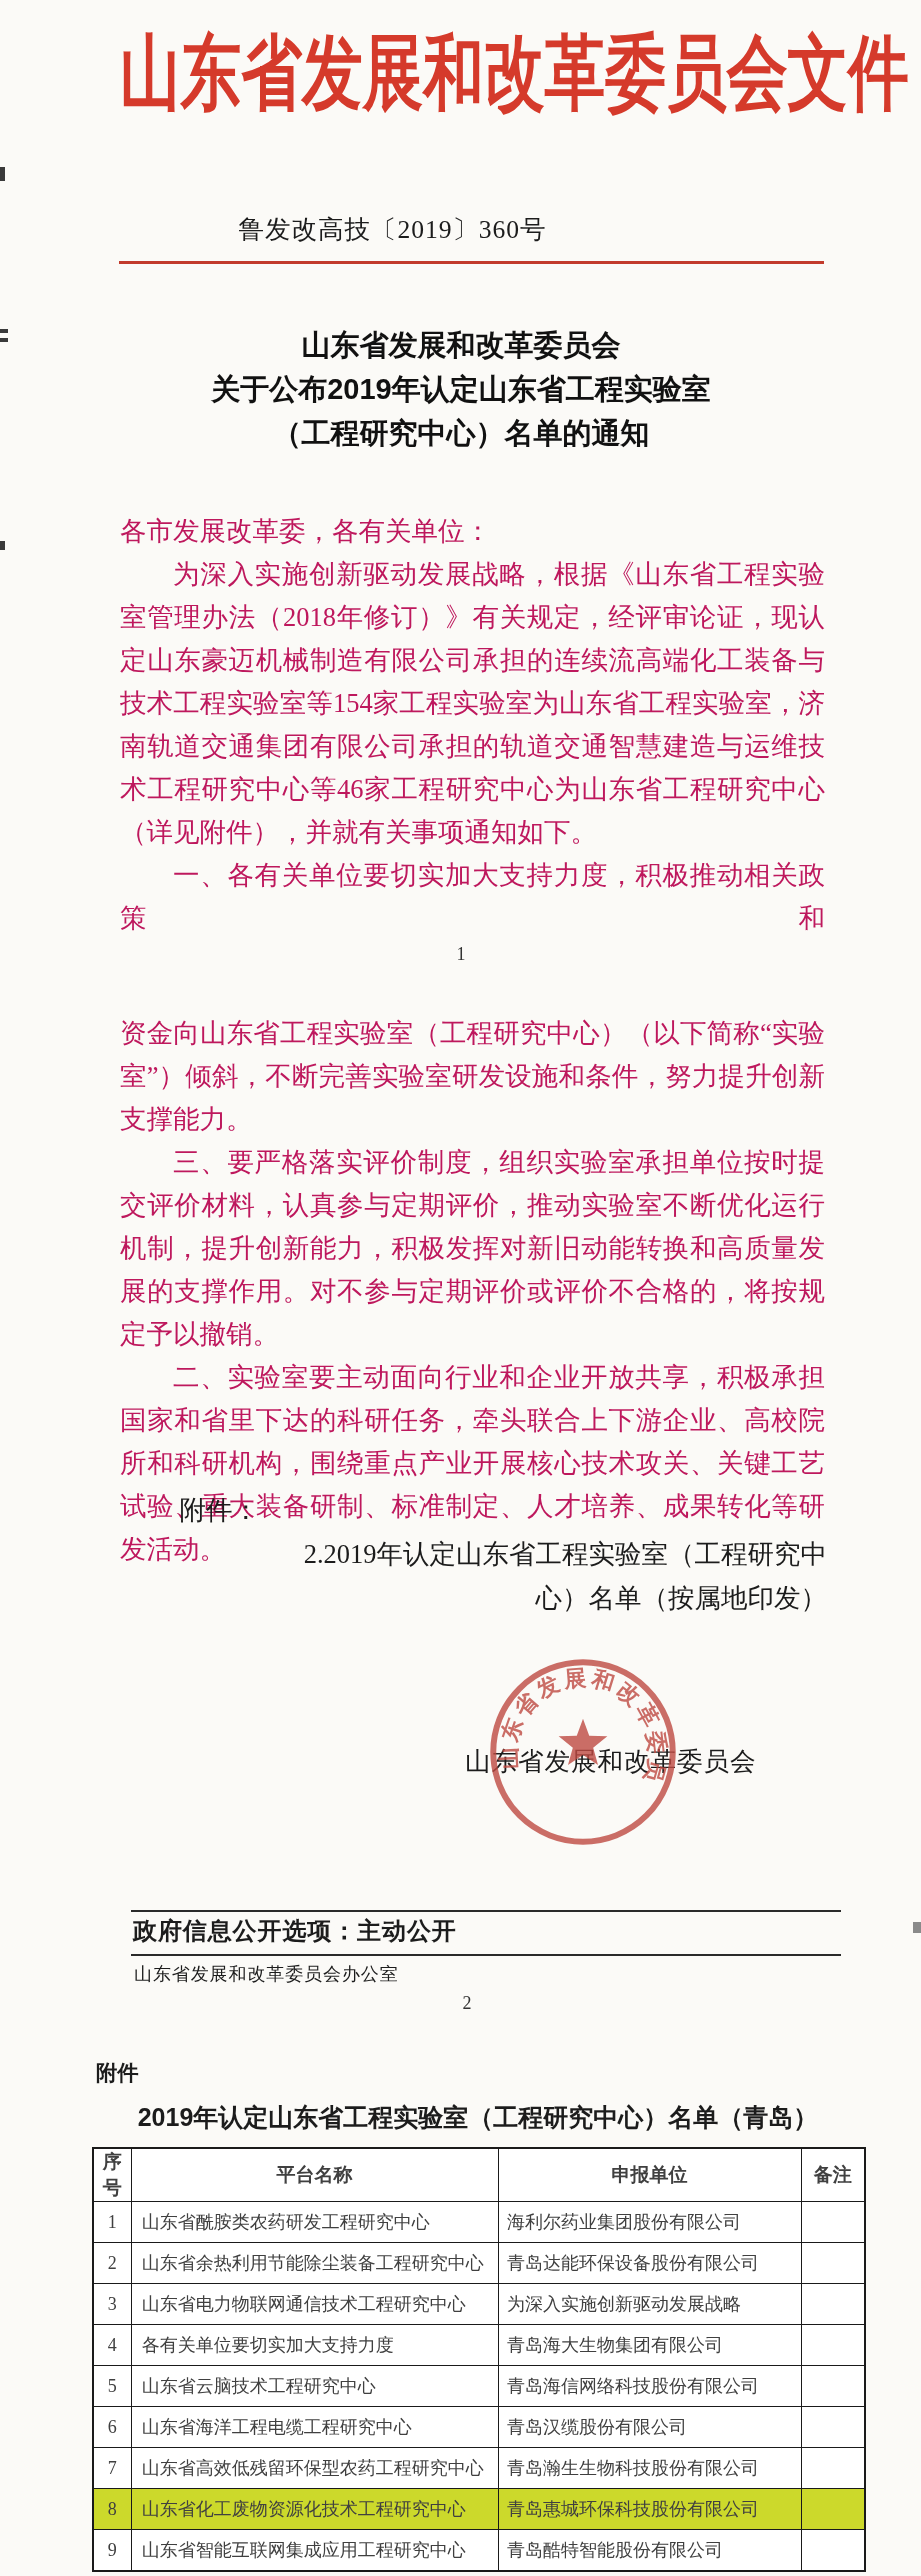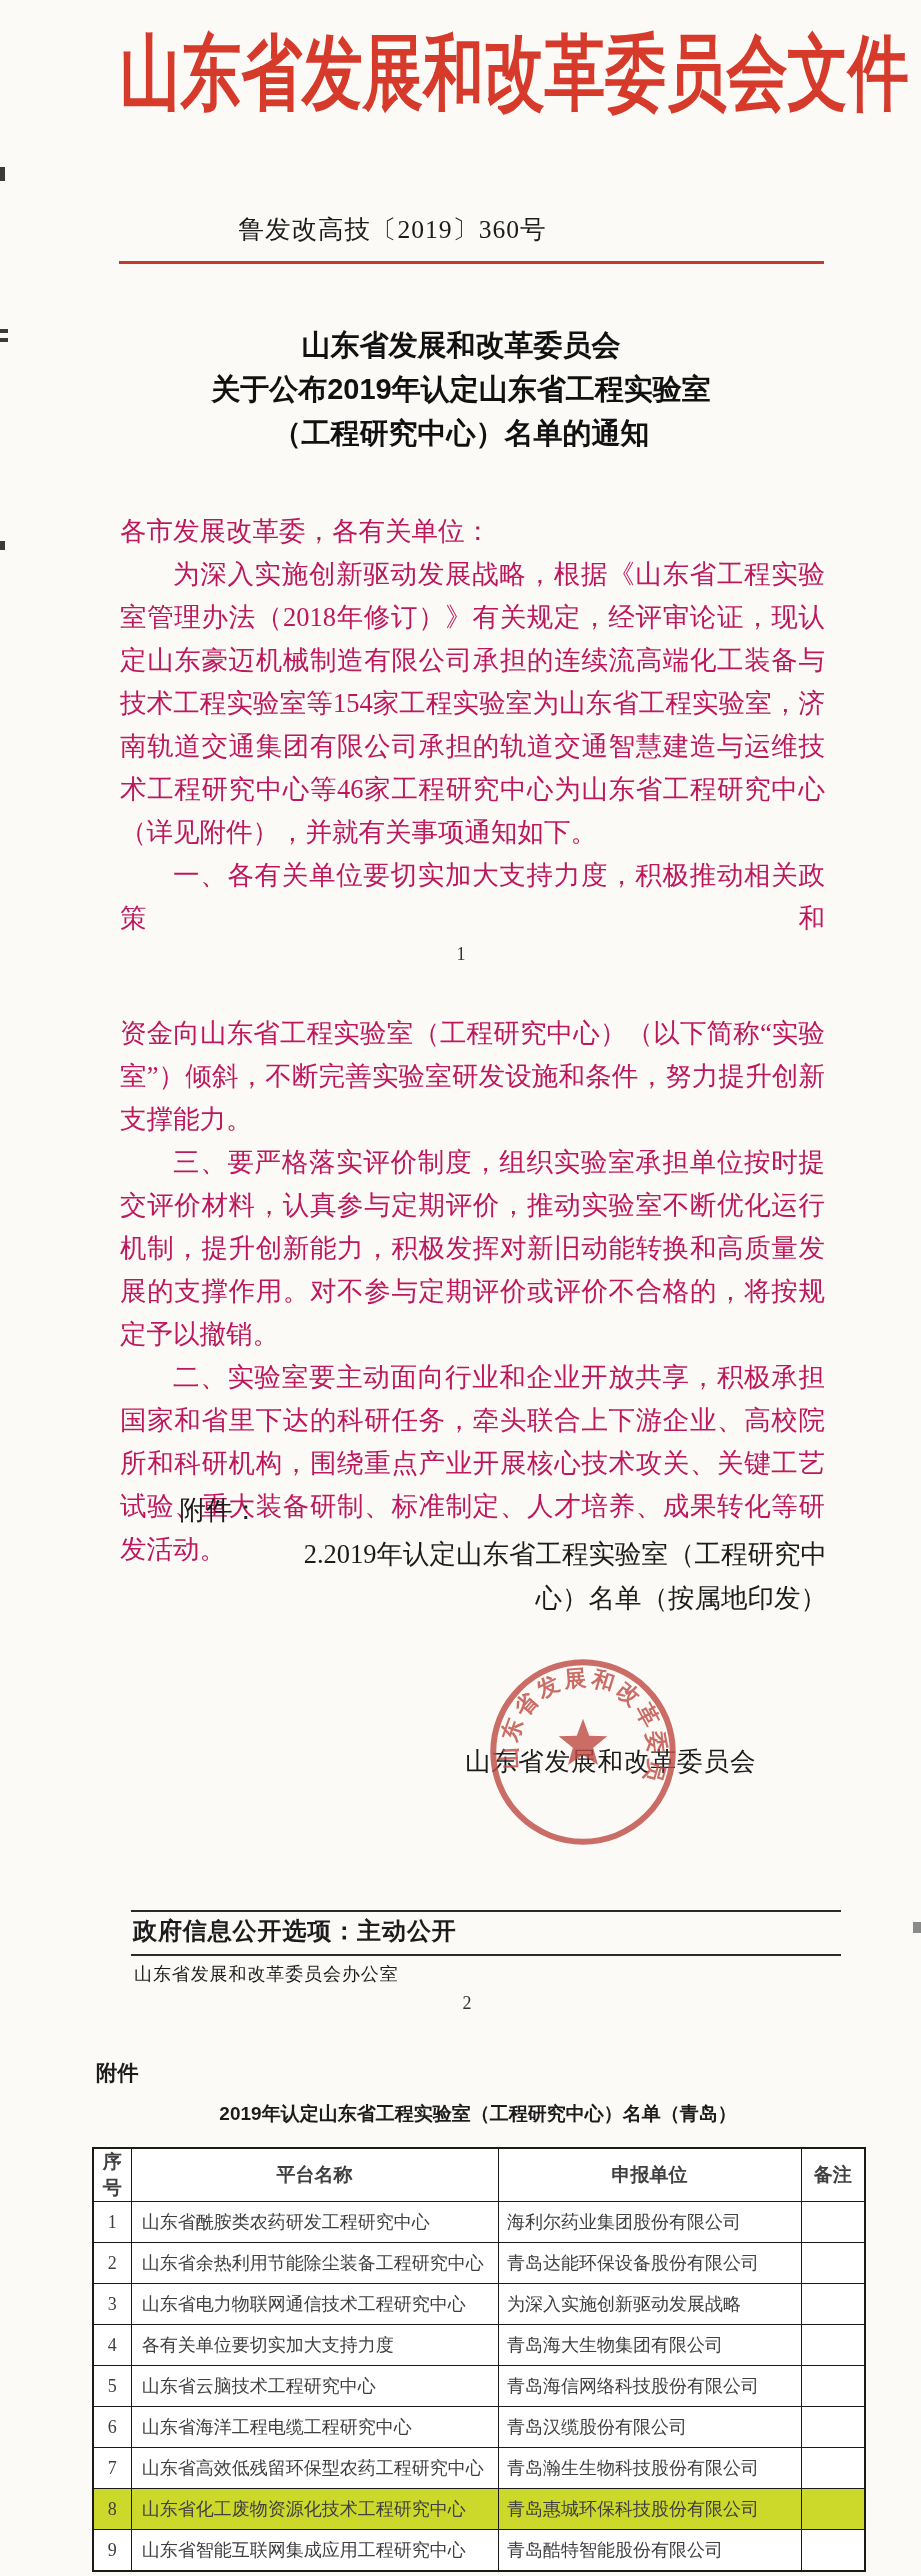--- a/index.html
+++ b/index.html
@@ -48,21 +48,21 @@
   .seal{top:1652px;left:483px;z-index:2;opacity:.8;}
   
   .foot-public{top:1875px;left:133px;font-family:"Liberation Sans", sans-serif;
     font-weight:bold;font-size:24px;letter-spacing:0.9px;margin-top:40px;}
   .rule{left:131px;width:710px;height:1.7px;background:#2a2a2a;}
   .foot-office{top:1923px;left:134px;font-size:18px;letter-spacing:0.9px;margin-top:39px;}
   
   .annex-label{top:2058px;left:96px;font-family:"Liberation Sans", sans-serif;
     font-weight:bold;font-size:21.3px;}
   .table-title{top:2101px;left:92px;width:772px;text-align:center;
-    font-family:"Liberation Sans", sans-serif;font-weight:bold;font-size:19px;}
+    font-family:"Liberation Sans", sans-serif;font-weight:bold;font-size:25px;}
   table.annex{
     position:absolute;top:2147px;left:92px;width:772px;
     border-collapse:collapse;table-layout:fixed;
     font-size:18px;color:#404040;background:#fff;
   }
   table.annex,table.annex th,table.annex td{border:1.7px solid #1a1a1a;}
   table.annex{border-width:2.6px;}
   table.annex th{
     height:38px;font-family:"Liberation Sans", sans-serif;font-weight:bold;
     font-size:19px;text-align:center;padding:0;

